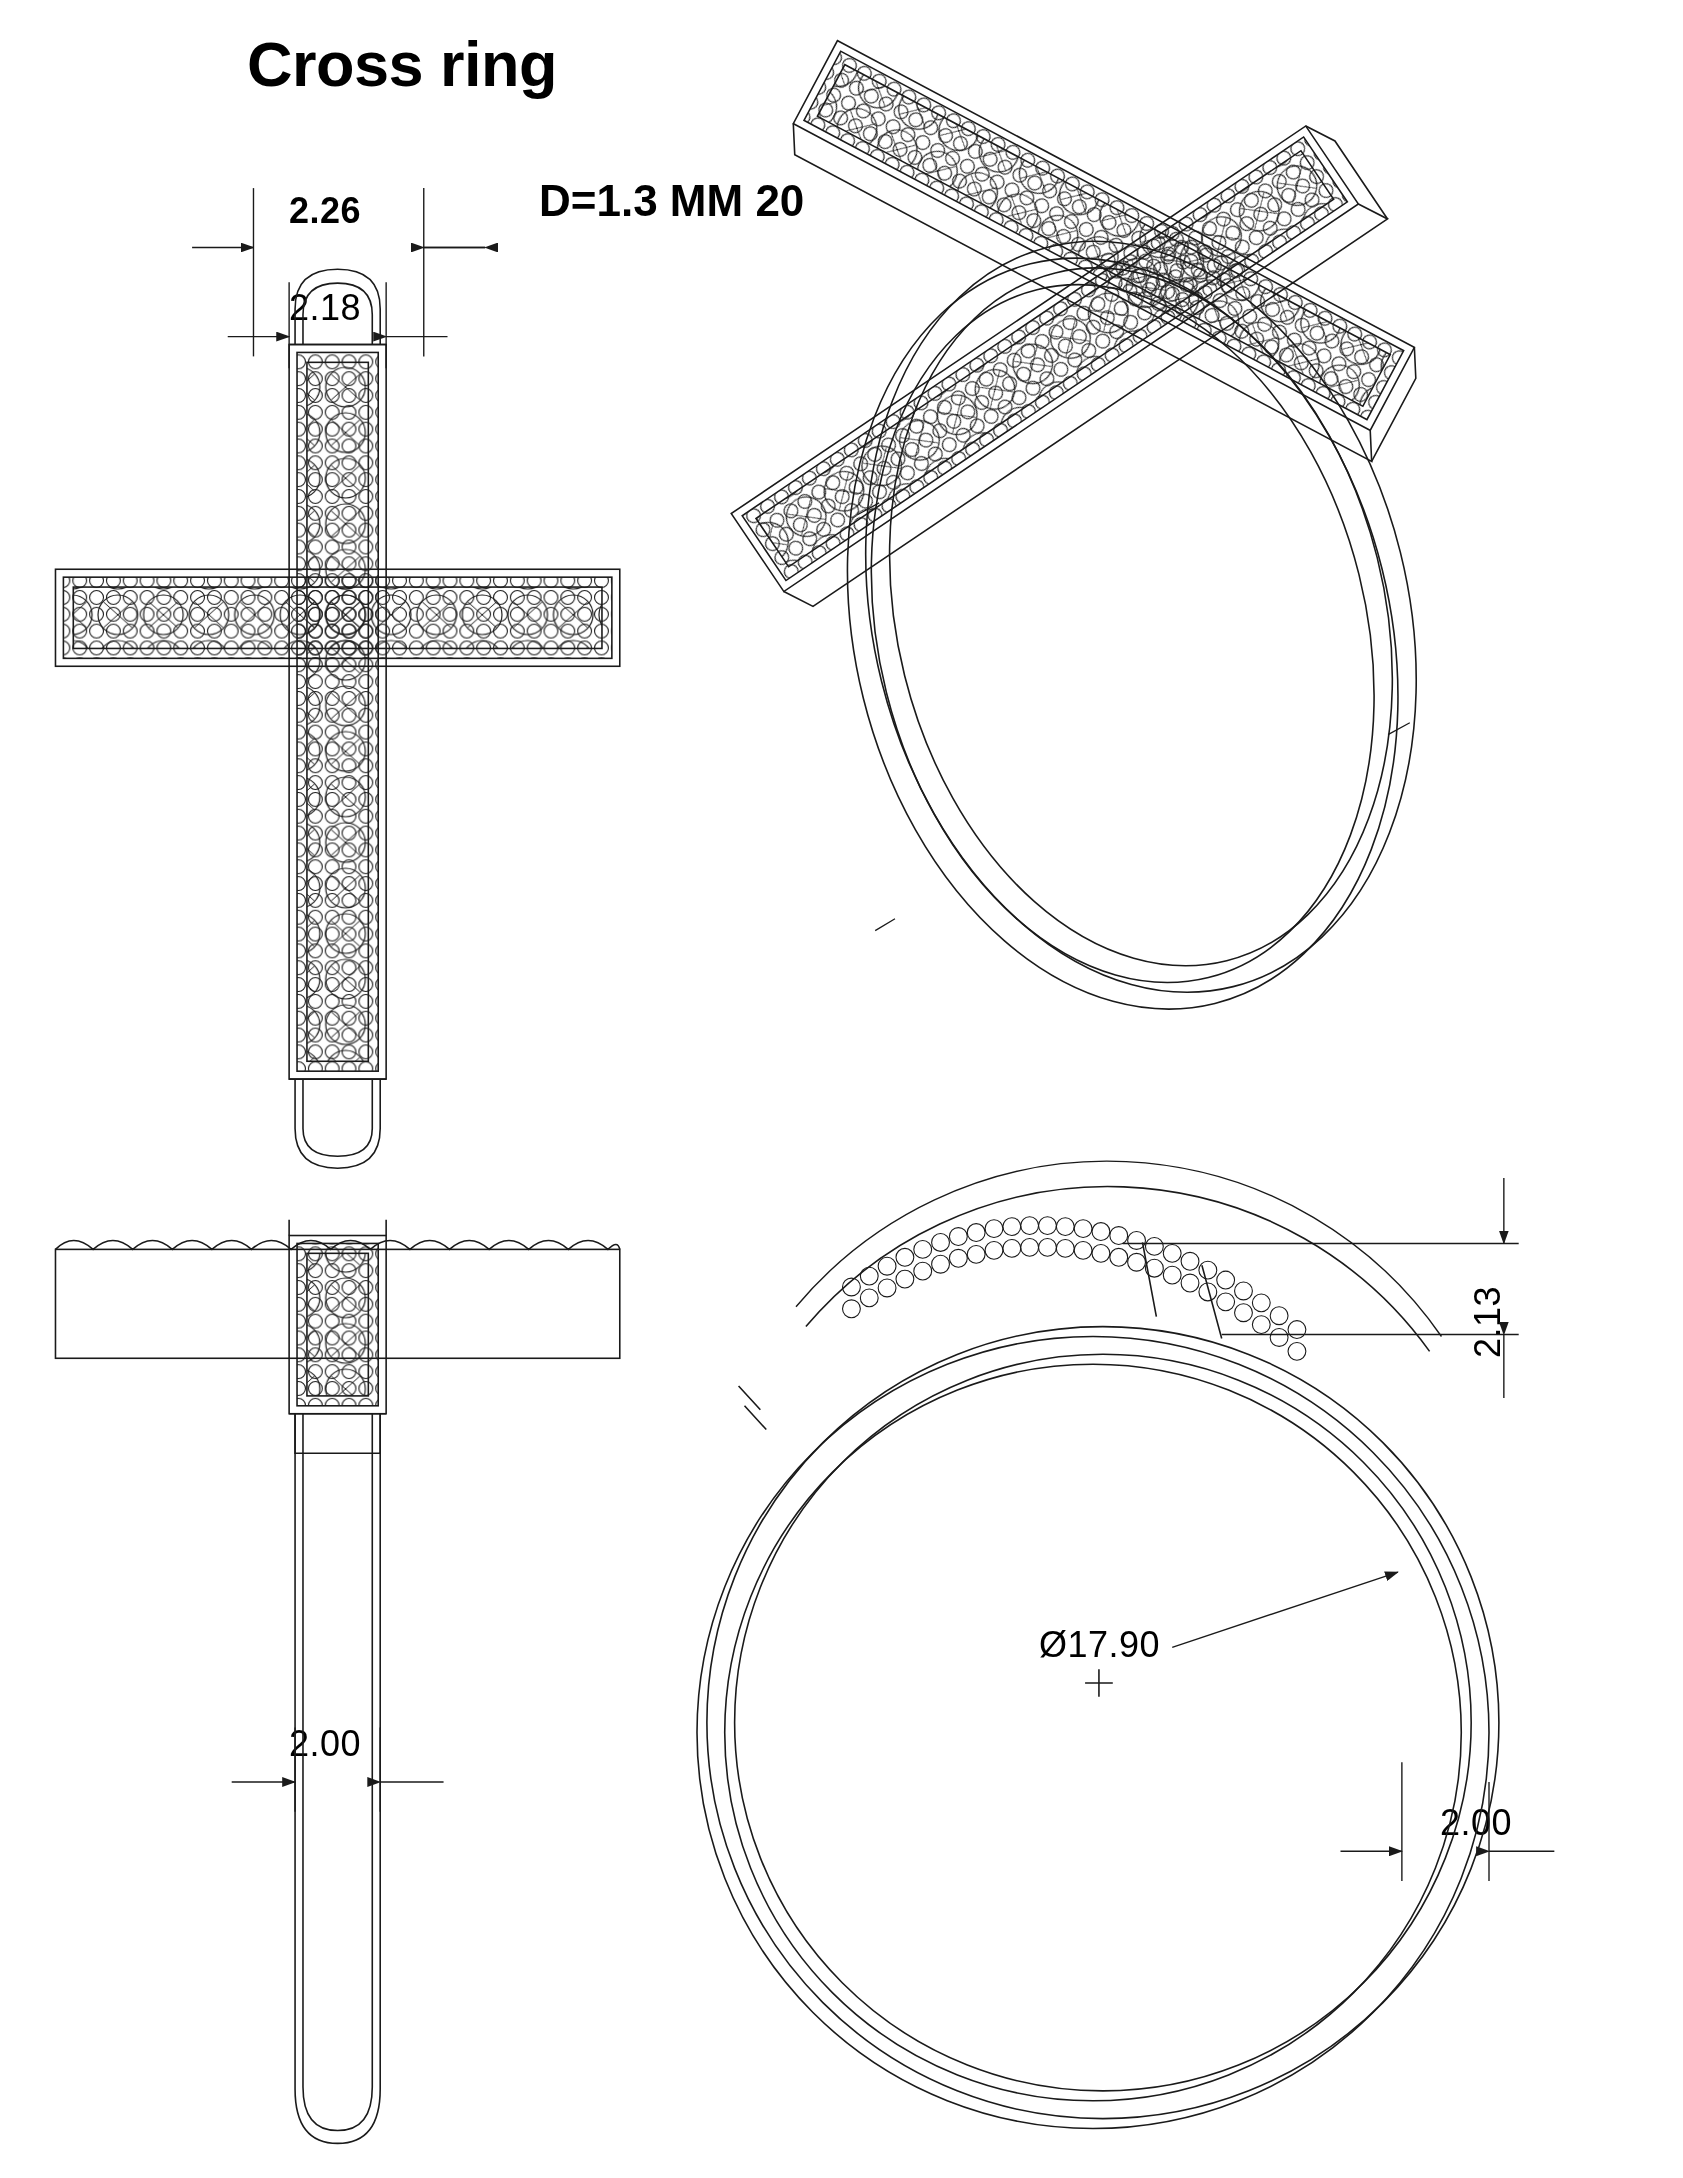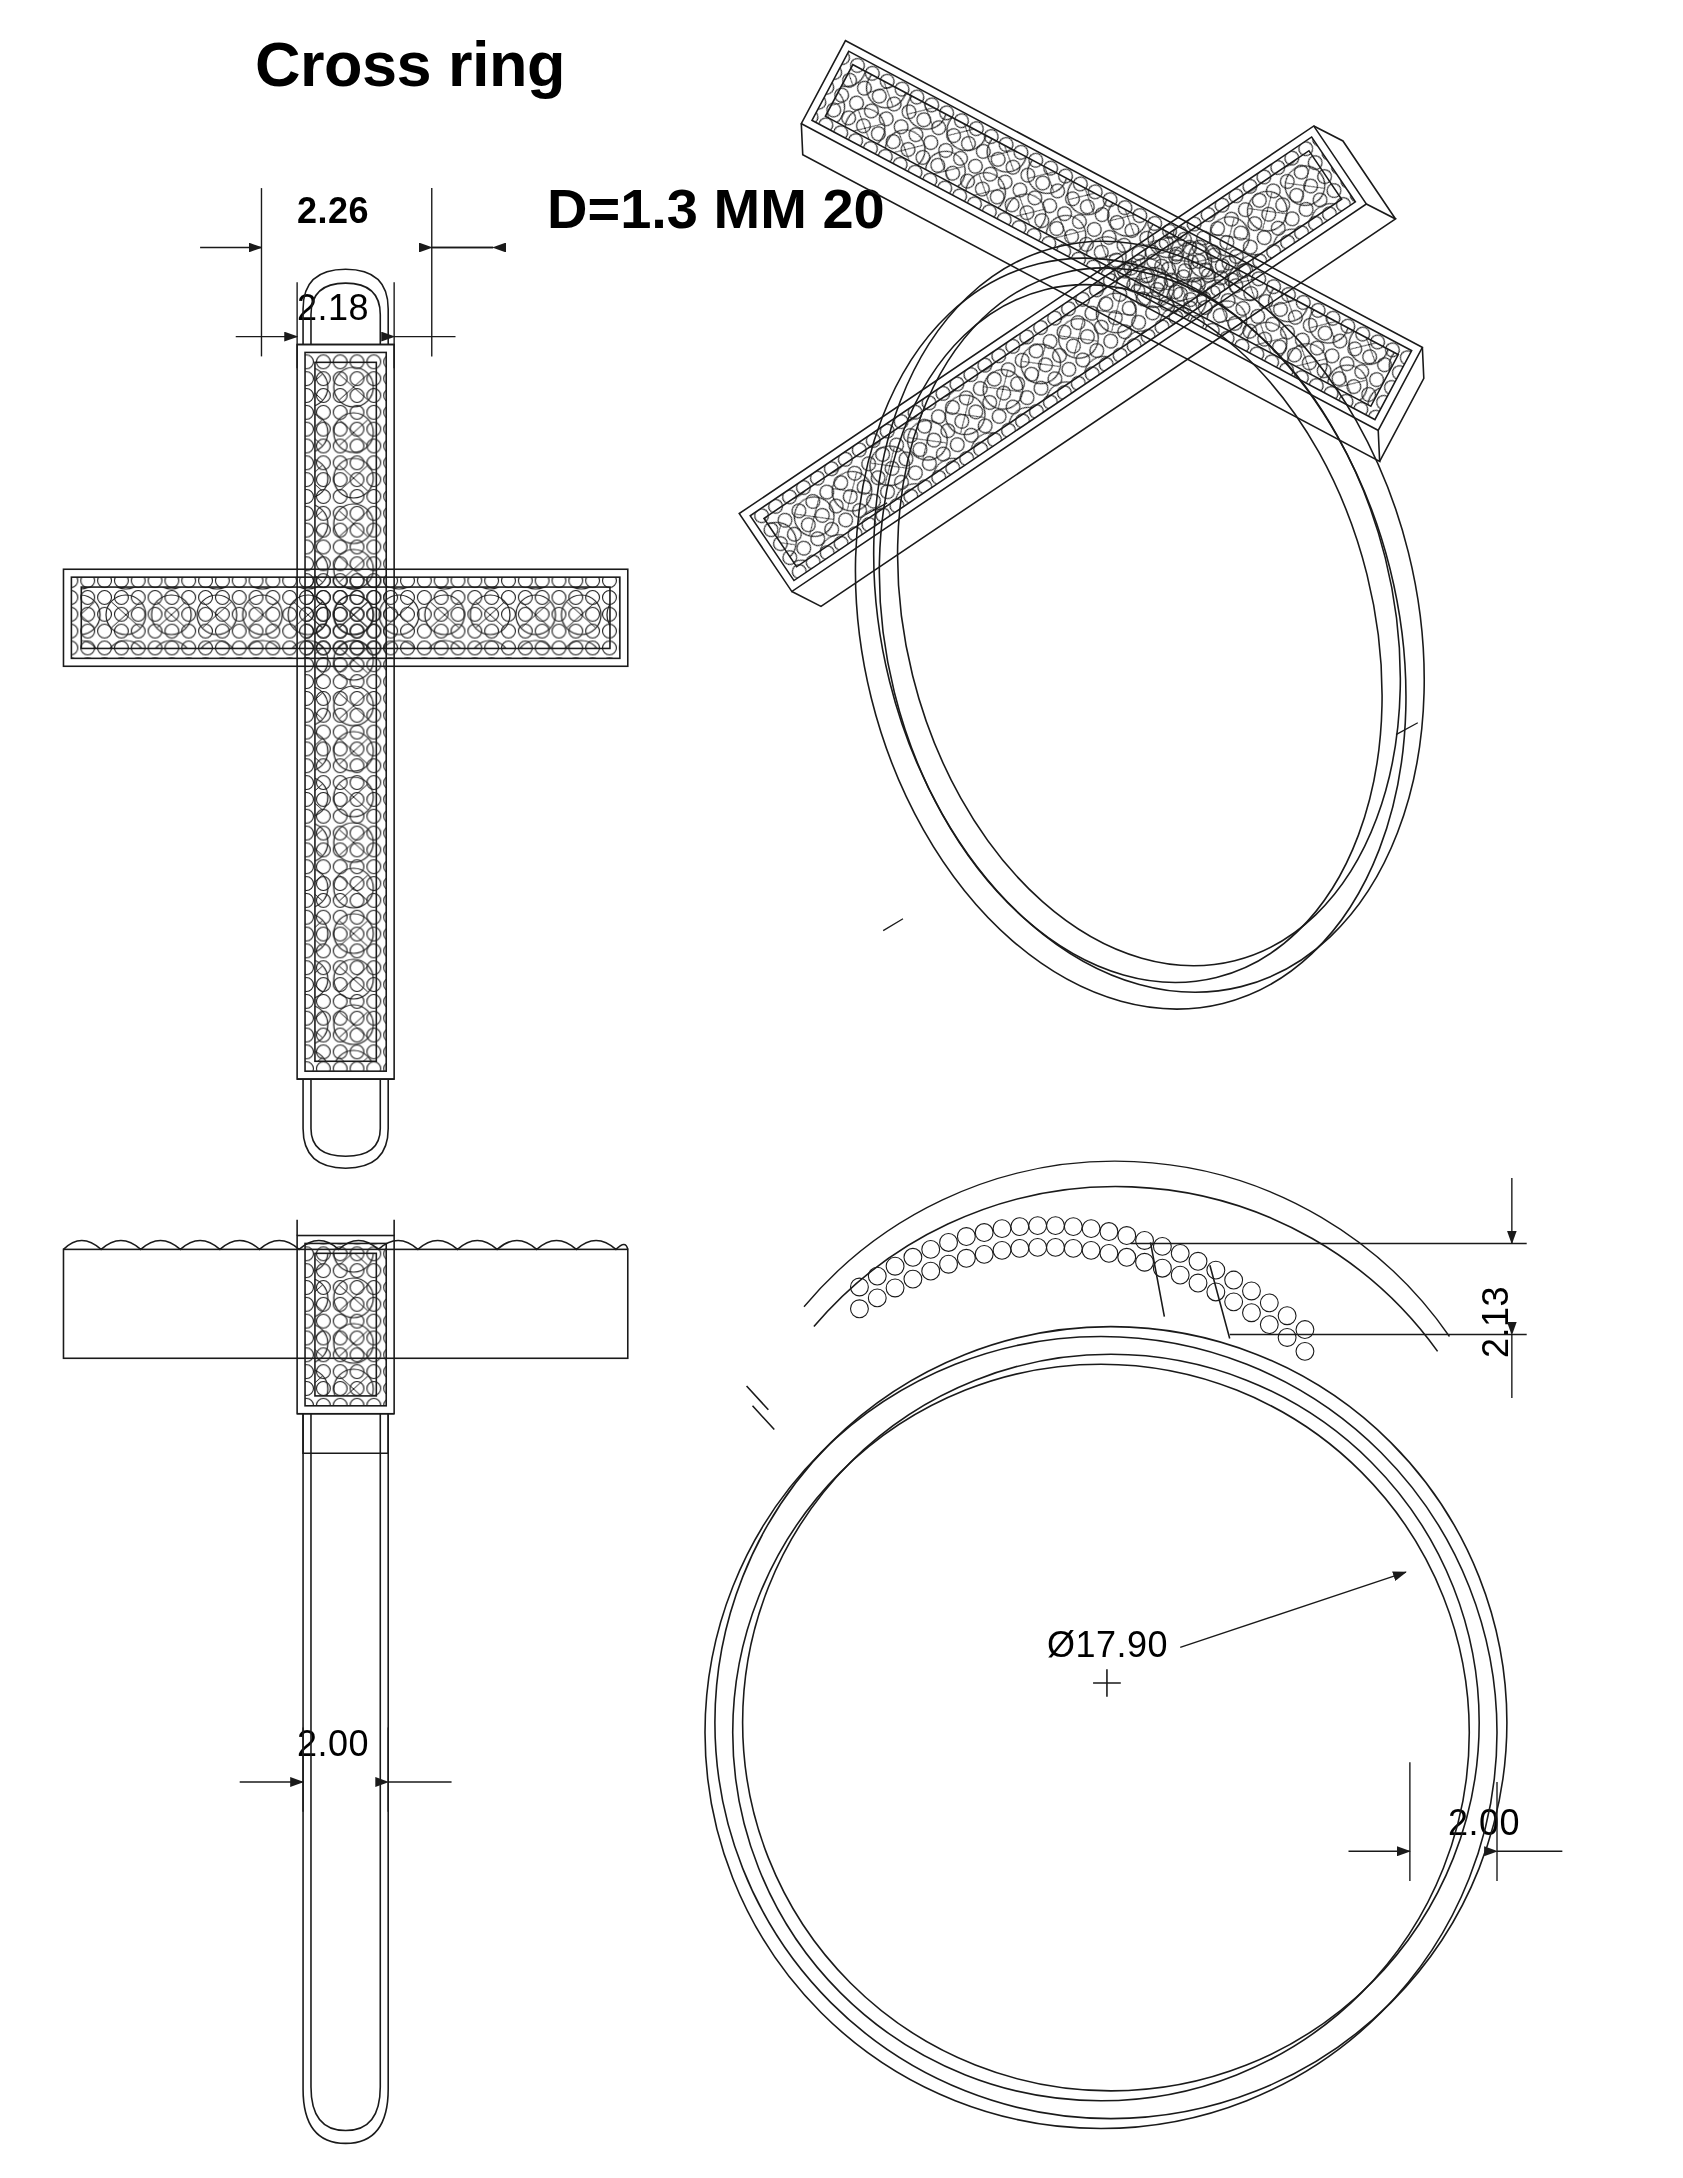--- a/index.html
+++ b/index.html
@@ -10,38 +10,38 @@
   body {
     width: 1683px;
     height: 2178px;
     position: relative;
     font-family: "Liberation Sans", sans-serif;
     color: #000000;
     overflow: hidden;
   }
   #sheet {
     position: absolute;
-    left: 12px; top: 0;
+    left: 4px; top: 0;
     width: 1364px;
     height: 2178px;
   }
   .title-main {
     position: absolute;
     left: 243px;
     top: 28px;
     font-size: 63px;
     font-weight: bold;
     letter-spacing: -0.5px;
     white-space: nowrap;
   }
   .title-sub {
     position: absolute;
     left: 535px;
     top: 176px;
-    font-size: 56px;
+    font-size: 44px;
     font-weight: bold;
     letter-spacing: 0px;
     white-space: nowrap;
   }
   .dim-label {
     position: absolute;
     font-size: 36px;
     font-weight: normal;
     white-space: nowrap;
     letter-spacing: 0.5px;

